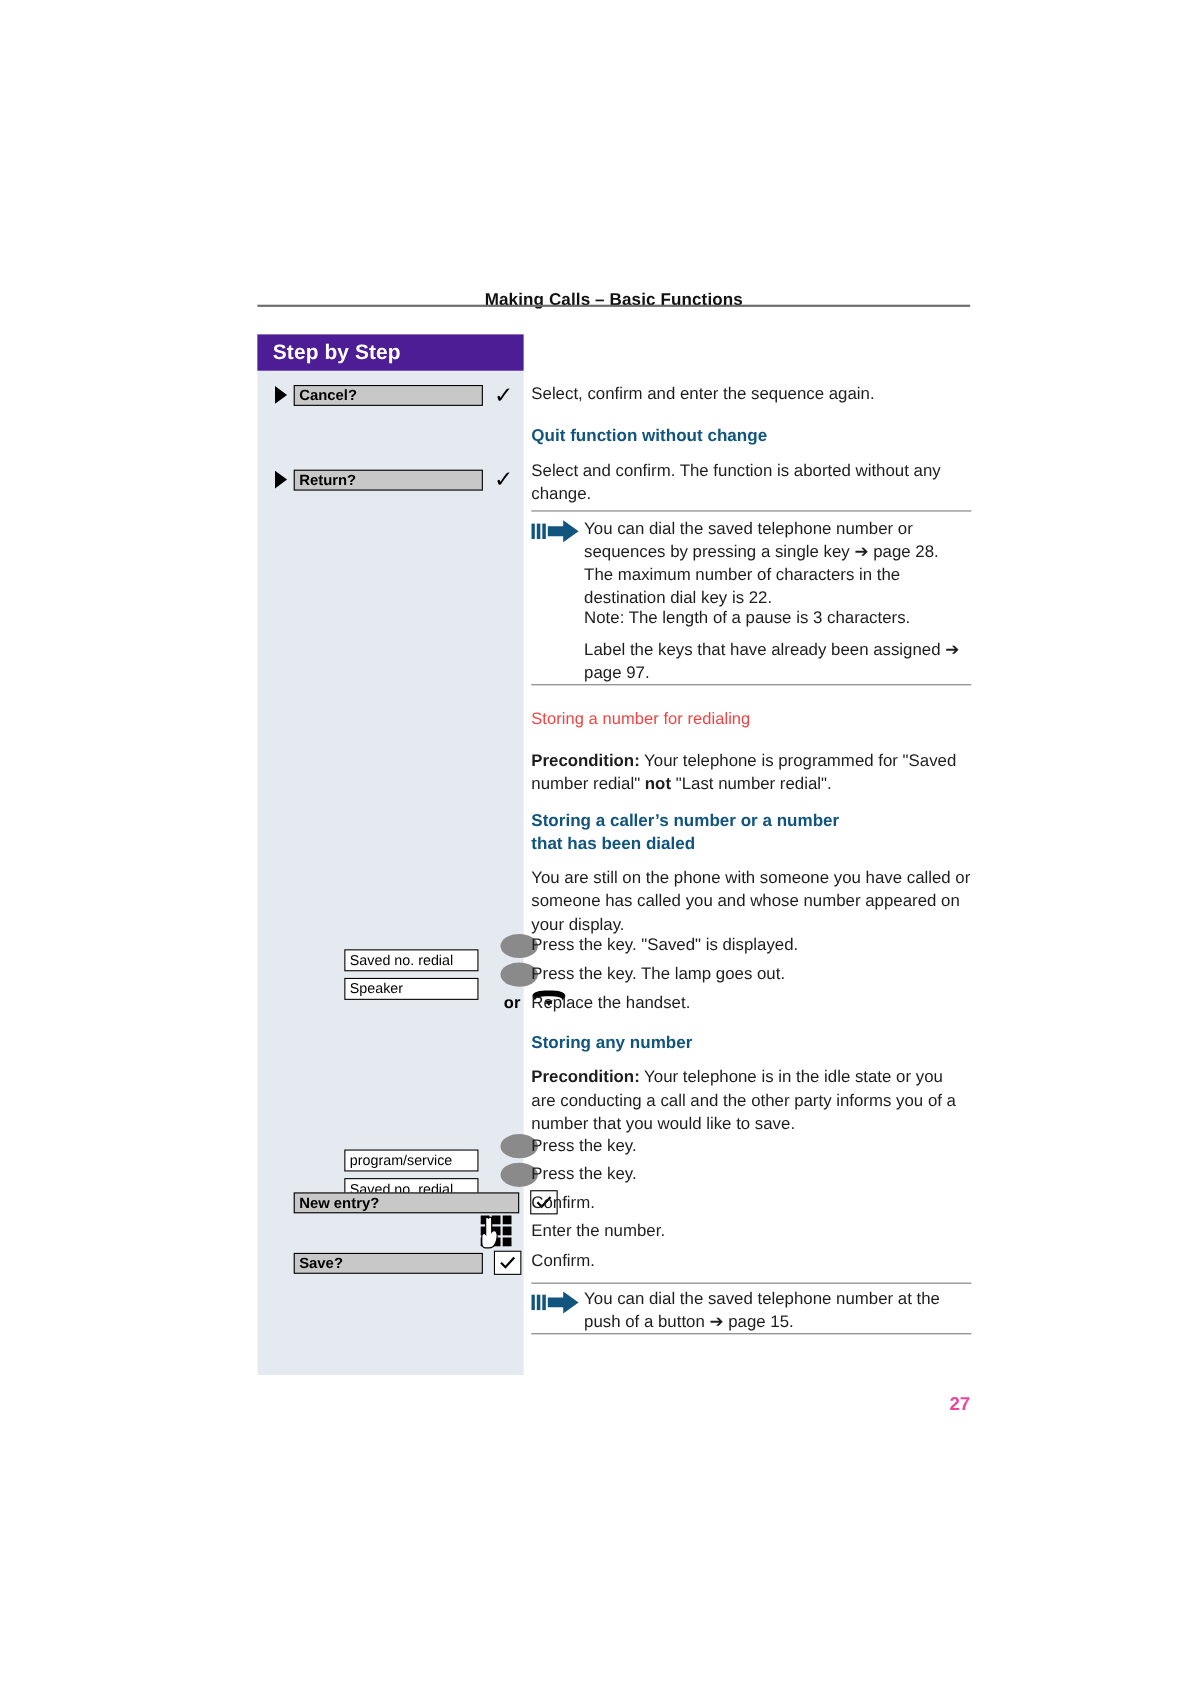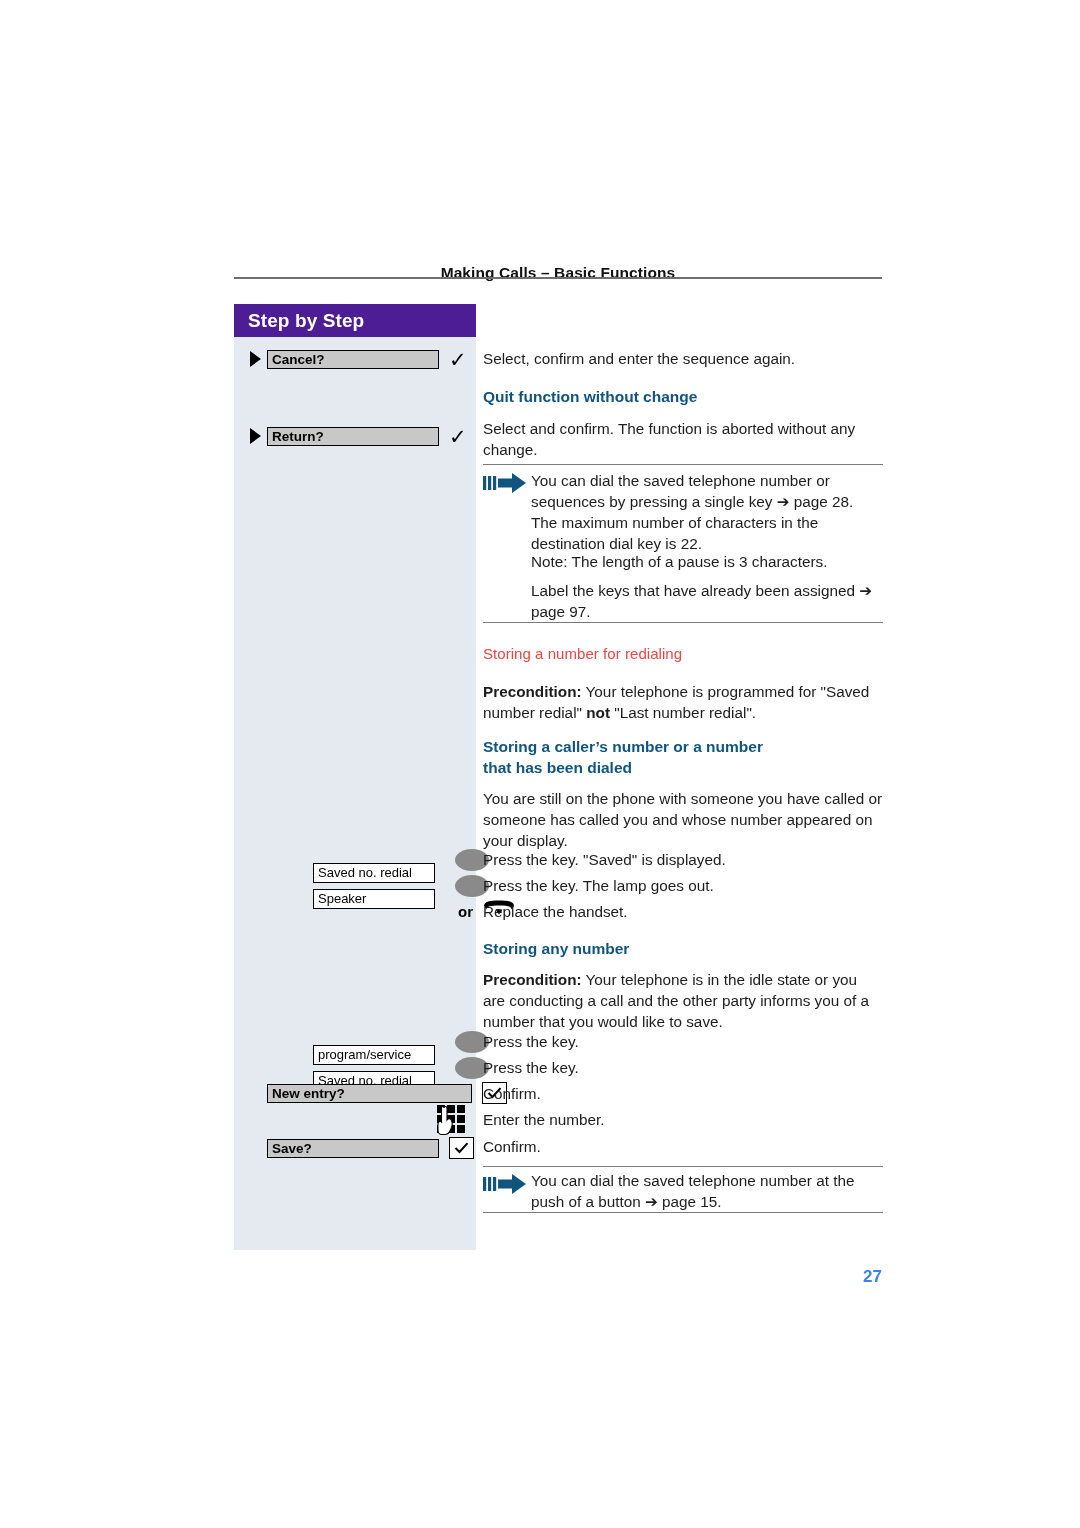--- a/index.html
+++ b/index.html
@@ -196,21 +196,21 @@
   .note-icon { position: absolute; }
 
   b.strong { font-weight: bold; }
 
   .pagenum {
     position: absolute;
     right: 198px;
     top: 1267px;
     font-size: 17px;
     font-weight: bold;
-    color: #3b82f6;
+    color: #ec4899;
   }
 </style>
 </head>
 <body>
 
 <div class="page">
 
   <div class="running-head">Making Calls – Basic Functions</div>
   <div class="head-rule"></div>
 

